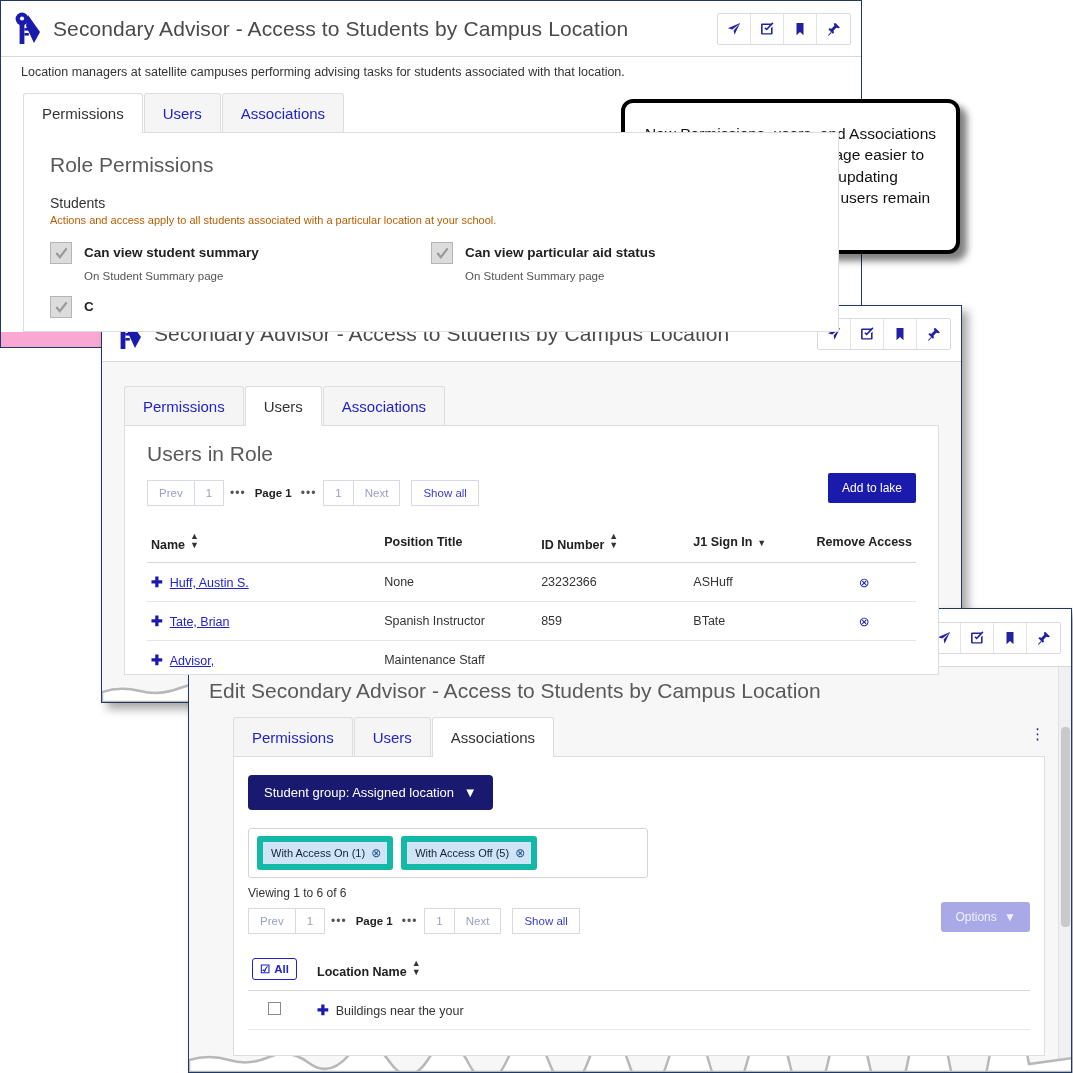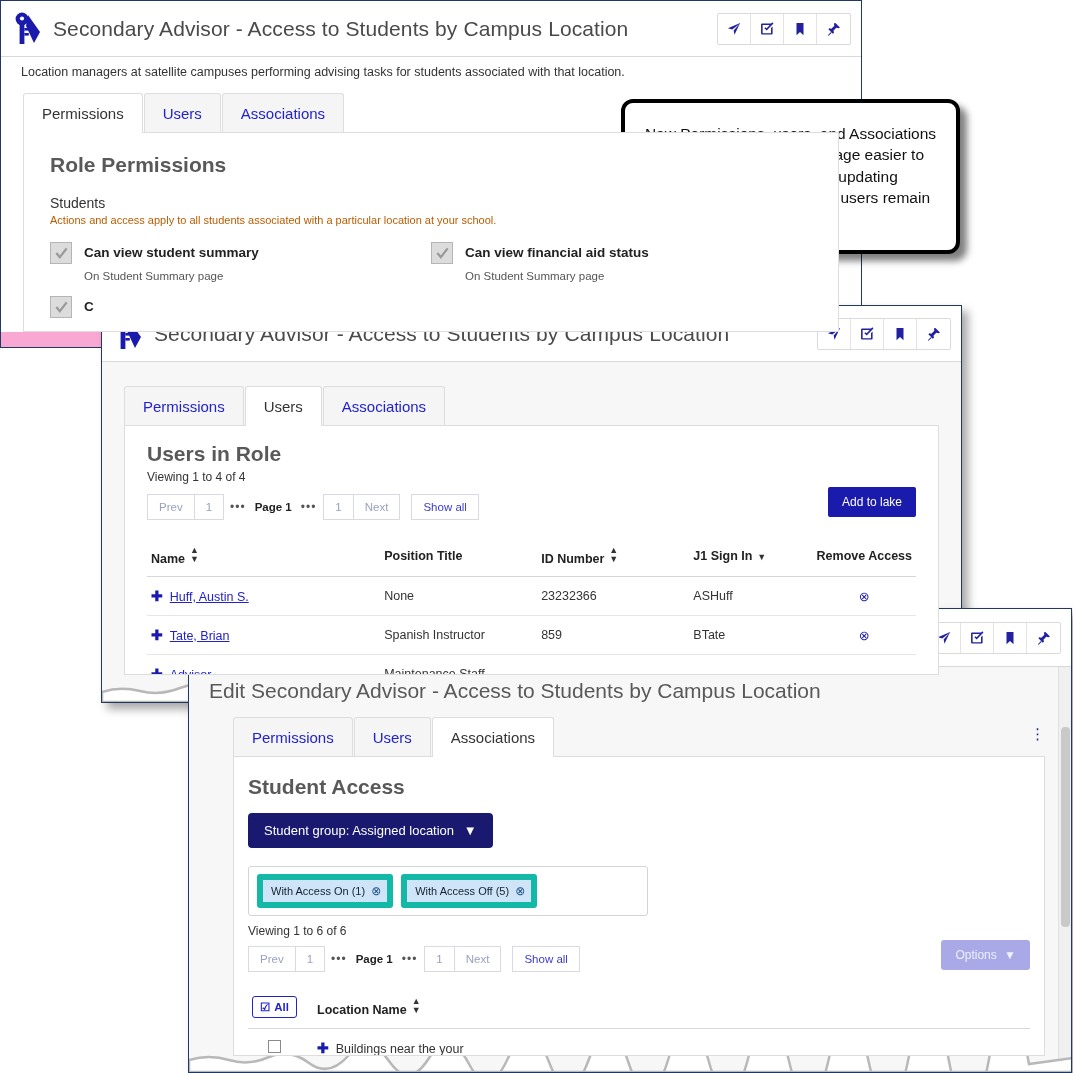--- a/index.html
+++ b/index.html
@@ -45,21 +45,21 @@
     border-top-left-radius:3px; border-top-right-radius:3px; margin-right:1px;
     white-space:nowrap;
   }
   .tab.active { background:#ffffff; color:#333333; position:relative; }
   .tab.active:after { content:""; position:absolute; left:0; right:0; bottom:-1px; height:2px; background:#fff;}
 
   .panel {
     border:1px solid #dddddd; background:#ffffff; margin:0 22px; position:relative; z-index:2;
     padding:20px 26px 16px 26px;
   }
-  .sec-head { font-size:21px; color:#595959; font-weight:700; margin-bottom:18px; }
+  .sec-head { font-size:21px; color:#595959; font-weight:400; margin-bottom:18px; }
   .sub-head { font-size:14px; color:#333; margin-bottom:3px; }
   .warn { font-size:11px; color:#b85c00; margin-bottom:16px; }
 
   .perm-grid { display:flex; }
   .perm-col { width:50%; }
   .perm-row { display:flex; align-items:flex-start; margin-bottom:6px; }
   .cb {
     width:22px; height:22px; border:1px solid #b5b5b5; background:#dcdcdc;
     flex:0 0 22px; margin-right:12px; display:flex; align-items:center; justify-content:center;
   }
@@ -204,21 +204,21 @@
               <span class="perm-label">C</span>
             </div>
           </div>
           <div class="perm-col">
             <div class="perm-row">
               <span class="cb">
                 <svg viewBox="0 0 16 16" width="15" height="15" fill="none" stroke-width="2.4">
                     <path d="M2.5 7.5 L6.2 12 L13.5 2.5"></path>
                   </svg>
               </span>
-              <span class="perm-label">Can view financial aid status</span>
+              <span class="perm-label">Can view particular aid status</span>
             </div>
             <div class="perm-sub">On Student Summary page</div>
           </div>
         </div>
       </div>
     </div>
   </div>
 
   <div class="callout" style="left:621px; top:99px; width:339px; height:155px;">
     <span>New Permissions, users, and Associations tabs make the Edit Role page easier to navigate. Features for updating permissions and managing users remain the same.</span>
@@ -266,21 +266,20 @@
 
     <div class="pagebody" style="background:#f7f7f7; padding-top:10px; height:341px;">
       <div class="tabs" style="margin-top:14px;">
         <div class="tab">Permissions</div>
         <div class="tab active">Users</div>
         <div class="tab">Associations</div>
       </div>
 
       <div class="panel" style="height:250px; overflow:hidden; padding:16px 22px;">
         <div class="sec-head" style="margin-bottom:4px;">Users in Role</div>
-        <div class="viewing">Viewing 1 to 4 of 4</div>
 
         <div style="display:flex; align-items:center; justify-content:space-between;">
           <div class="pager">
             <span class="pgbtn">Prev</span>
             <span class="pgbtn">1</span>
             <span class="pgdots">•••</span>
             <span class="pgcur">Page 1</span>
             <span class="pgdots">•••</span>
             <span class="pgbtn">1</span>
             <span class="pgbtn">Next</span>
@@ -382,21 +381,20 @@
       <div class="page-head" style="padding-top:12px;">Edit Secondary Advisor - Access to Students by Campus Location</div>
       <span class="kebab" style="right:26px; top:62px;">⋮</span>
 
       <div class="tabs" style="margin-top:10px; padding-left:44px;">
         <div class="tab">Permissions</div>
         <div class="tab">Users</div>
         <div class="tab active">Associations</div>
       </div>
 
       <div class="panel" style="margin:0 26px 0 44px; padding:18px 14px 0 14px; height:300px; overflow:hidden;">
-        <div class="sec-head" style="margin-bottom:14px;">Student Access</div>
 
         <span class="groupbtn">
           <span>Student group: Assigned location</span>
           <span style="margin-left:6px;">▼</span>
         </span>
 
         <div class="chipbox">
           <span class="chip">
             <span>With Access On (1)</span>
             <span class="x">⊗</span>

